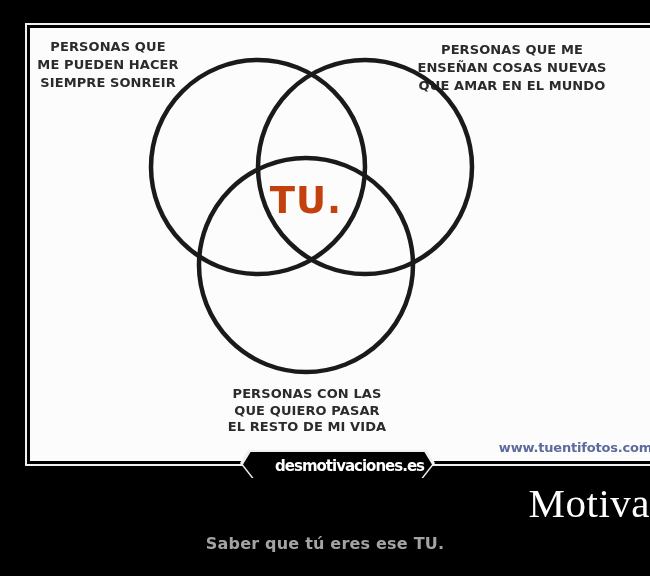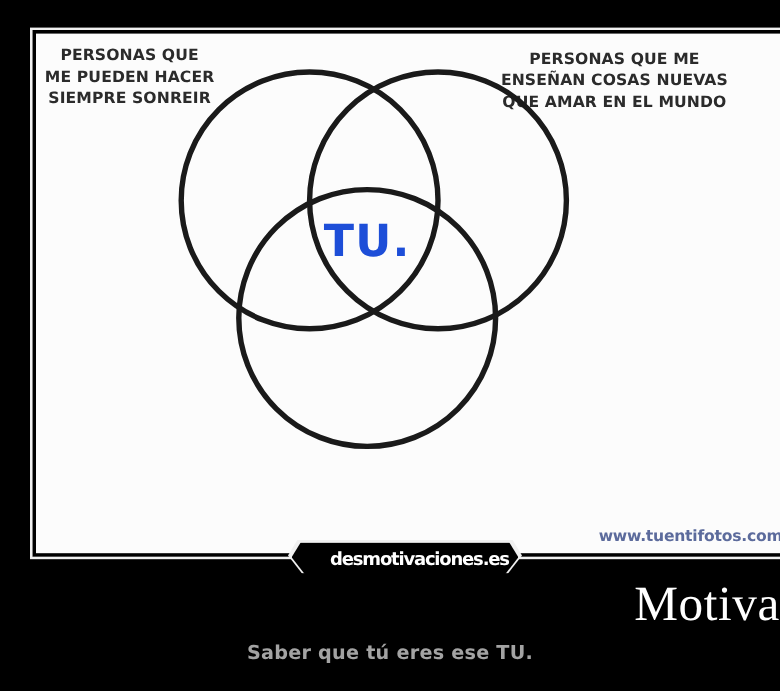--- a/index.html
+++ b/index.html
@@ -17,21 +17,21 @@
   .label{
     position:absolute;font-size:13px;font-weight:700;color:#2b2b2b;
     line-height:18px;text-align:center;letter-spacing:0.1px;
   }
   .label.tl{left:2px;top:10px;width:152px;}
   .label.tr{left:382px;top:13px;width:200px;}
   .label.bt{left:187px;top:358px;width:180px;line-height:16.5px;}
   .venn{position:absolute;left:0;top:0;}
   .tu{
     position:absolute;left:216px;top:151px;width:120px;text-align:center;
-    font-size:37px;font-weight:700;letter-spacing:1px;color:#1d4ed8;line-height:44px;
+    font-size:37px;font-weight:700;letter-spacing:1px;color:#c2410c;line-height:44px;
   }
   .url{
     position:absolute;right:9px;top:412px;font-size:13px;font-weight:700;
     color:#5c6b9c;letter-spacing:-0.2px;margin-left:36px;
   }
   
   .tag-outline{
     position:absolute;left:240px;top:450px;width:195px;height:28px;background:#f0f0f0;
     clip-path:polygon(0 46%,4% 0,96% 0,100% 46%,94% 100%,6% 100%);
   }
@@ -72,20 +72,25 @@
     </div>
 
     <svg class="venn" width="587" height="433" viewBox="0 0 587 433">
       <circle cx="228" cy="139" r="107" fill="none" stroke="#1a1a1a" stroke-width="4.5"></circle>
       <circle cx="335" cy="139" r="107" fill="none" stroke="#1a1a1a" stroke-width="4.5"></circle>
       <circle cx="276" cy="237" r="107" fill="none" stroke="#1a1a1a" stroke-width="4.5"></circle>
     </svg>
 
     <div class="tu">TU.</div>
 
+    <div class="label bt">
+      <div>PERSONAS CON LAS</div>
+      <div>QUE QUIERO PASAR</div>
+      <div>EL RESTO DE MI VIDA</div>
+    </div>
 
     <div class="url">www.tuentifotos.com</div>
 
   </div>
 
   <div class="tag-outline"></div>
   <div class="tag">
     <span>desmotivaciones.es</span>
   </div>
 

